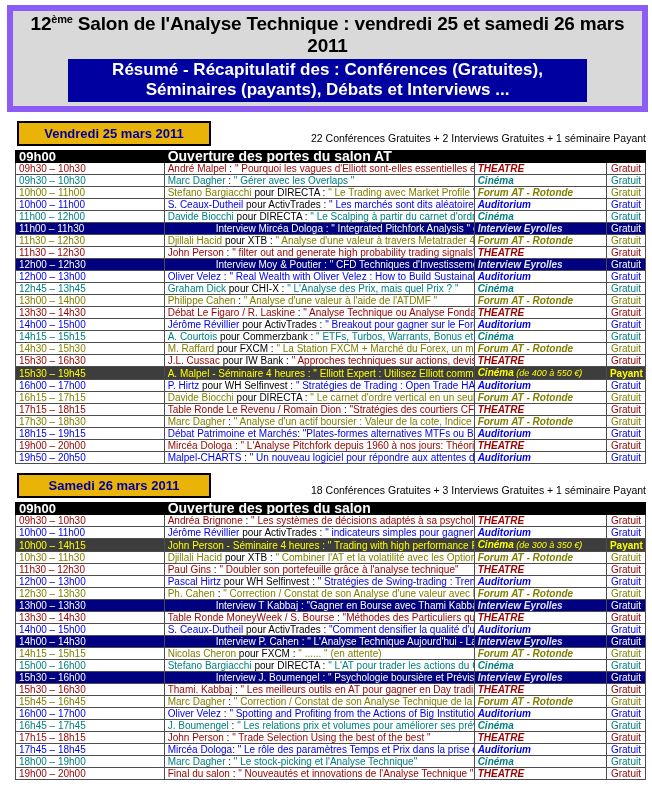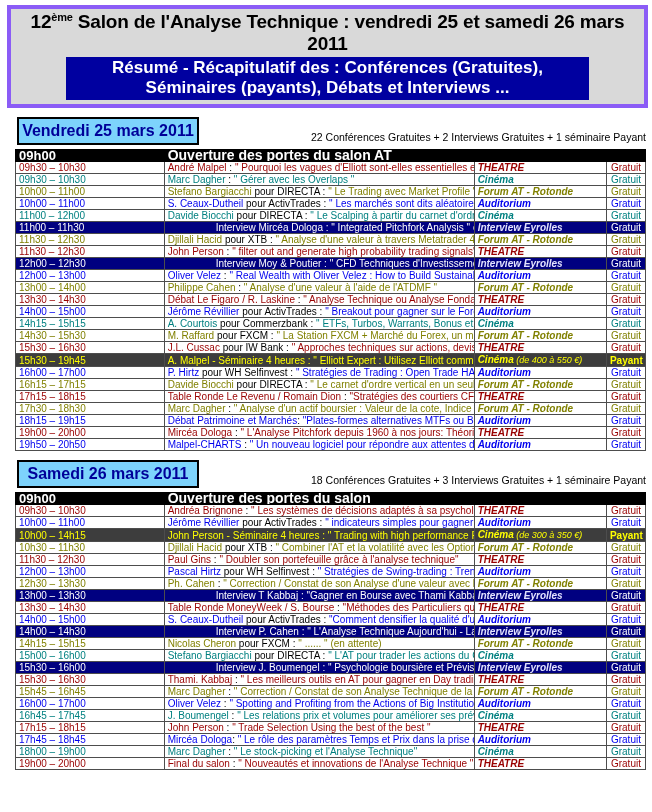--- a/index.html
+++ b/index.html
@@ -4,36 +4,36 @@
 <style>
   html,body{margin:0;padding:0;background:#fff;}
   .page{
     width:652px;height:812px;box-sizing:border-box;
     padding:5px 4px 4px 7px;
     font-family:"Liberation Sans",sans-serif;
     background:#fff;overflow:hidden;
   }
   
   .title-box{
-    border:4px solid #8b5cf6;background:#d9d9d9;
+    border:6px solid #8b5cf6;background:#d9d9d9;
     text-align:center;padding:2px 16px 4px;
   }
   .title-line{font-size:19px;font-weight:bold;color:#000;letter-spacing:-0.2px;}
   .title-line sup{font-size:11px;}
   .subtitle-bar{
     background:#0000a0;color:#fff;font-weight:bold;font-size:17px;
     width:87%;margin:2px auto 0;padding:1px 0 2px;
   }
   
   .day{margin-top:9px;}
   .day-header{display:flex;align-items:flex-end;margin:0 2px 4px 10px;}
   .day-box{
-    border:2px solid #000;background:#7dd3fc;color:#000099;
-    font-weight:bold;font-size:16px;text-align:center;
-    width:178px;padding:3px 0;flex:0 0 auto;
+    border:2px solid #000;background:#eab308;color:#000099;
+    font-weight:bold;font-size:13px;text-align:center;
+    width:178px;padding:3px 6px;flex:0 0 auto;
   }
   .day-summary{margin-left:auto;font-size:10.5px;color:#000;padding-bottom:2px;}
   
   table.sched{border-collapse:collapse;width:calc(100% - 10px);margin-left:8px;table-layout:fixed;}
   table.sched td{
     border:1px solid #4d4d4d;height:11px;line-height:11px;
     font-size:10px;padding:0 3px;white-space:nowrap;overflow:hidden;
     background:#fff;
   }
   td.t{font-size:10.5px;padding-left:5px;}
@@ -148,20 +148,26 @@
               <td class="desc"><span class="speaker">Interview  Moy &amp; Poutier</span><span class="mid"> :  </span><span class="title">" CFD Techniques d'Investissement à effet de levier"</span></td>
               <td class="venue"><span class="vname">Interview Eyrolles</span></td>
               <td class="price">Gratuit</td>
             </tr>
             <tr class="row-normal c-auditorium">
               <td class="t">12h00 – 13h00</td>
               <td class="desc"><span class="speaker">Oliver Velez</span><span class="mid"> : </span><span class="title">" Real Wealth with Oliver Velez : How to Build Sustainable Wealth"</span></td>
               <td class="venue"><span class="vname">Auditorium</span></td>
               <td class="price">Gratuit</td>
             </tr>
+            <tr class="row-normal c-cinema">
+              <td class="t">12h45 – 13h45</td>
+              <td class="desc"><span class="speaker">Graham Dick</span><span class="mid"> pour CHI-X : </span><span class="title">" L'Analyse des Prix, mais quel Prix ? "</span></td>
+              <td class="venue"><span class="vname">Cinéma</span></td>
+              <td class="price">Gratuit</td>
+            </tr>
             <tr class="row-normal c-forum">
               <td class="t">13h00 – 14h00</td>
               <td class="desc"><span class="speaker">Philippe Cahen</span><span class="mid"> : </span><span class="title">" Analyse d'une valeur à l'aide de l'ATDMF "</span></td>
               <td class="venue"><span class="vname">Forum AT - Rotonde</span></td>
               <td class="price">Gratuit</td>
             </tr>
             <tr class="row-normal c-theatre">
               <td class="t">13h30 – 14h30</td>
               <td class="desc"><span class="speaker">Débat Le Figaro / R. Laskine</span><span class="mid"> : </span><span class="title">" Analyse Technique ou Analyse Fondamentale ? "</span></td>
               <td class="venue"><span class="vname">THEATRE</span></td>

